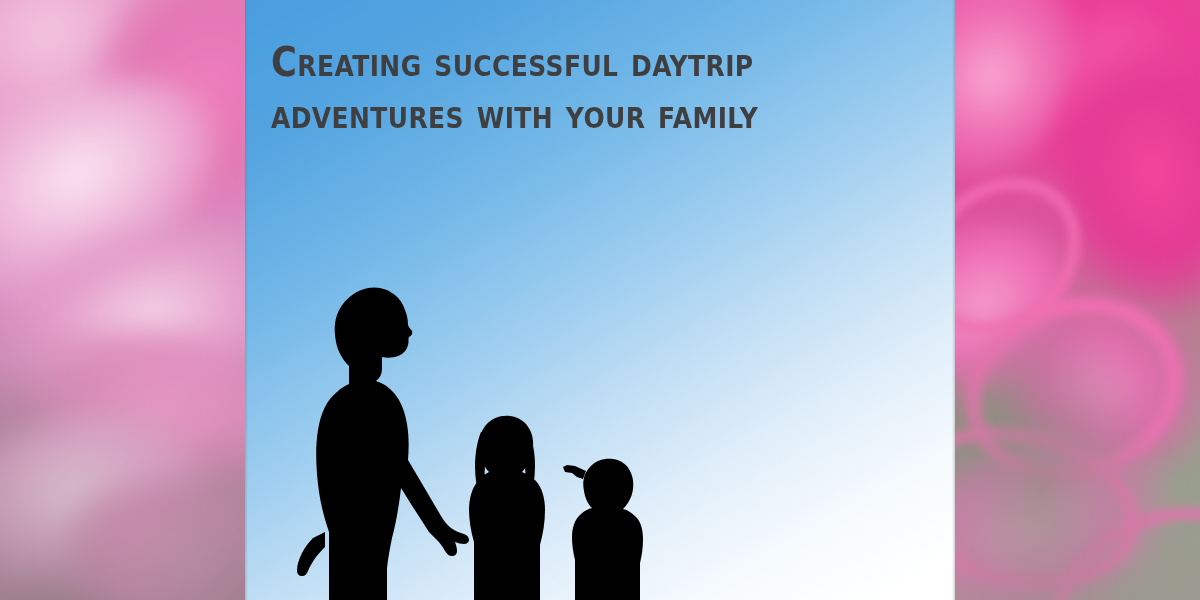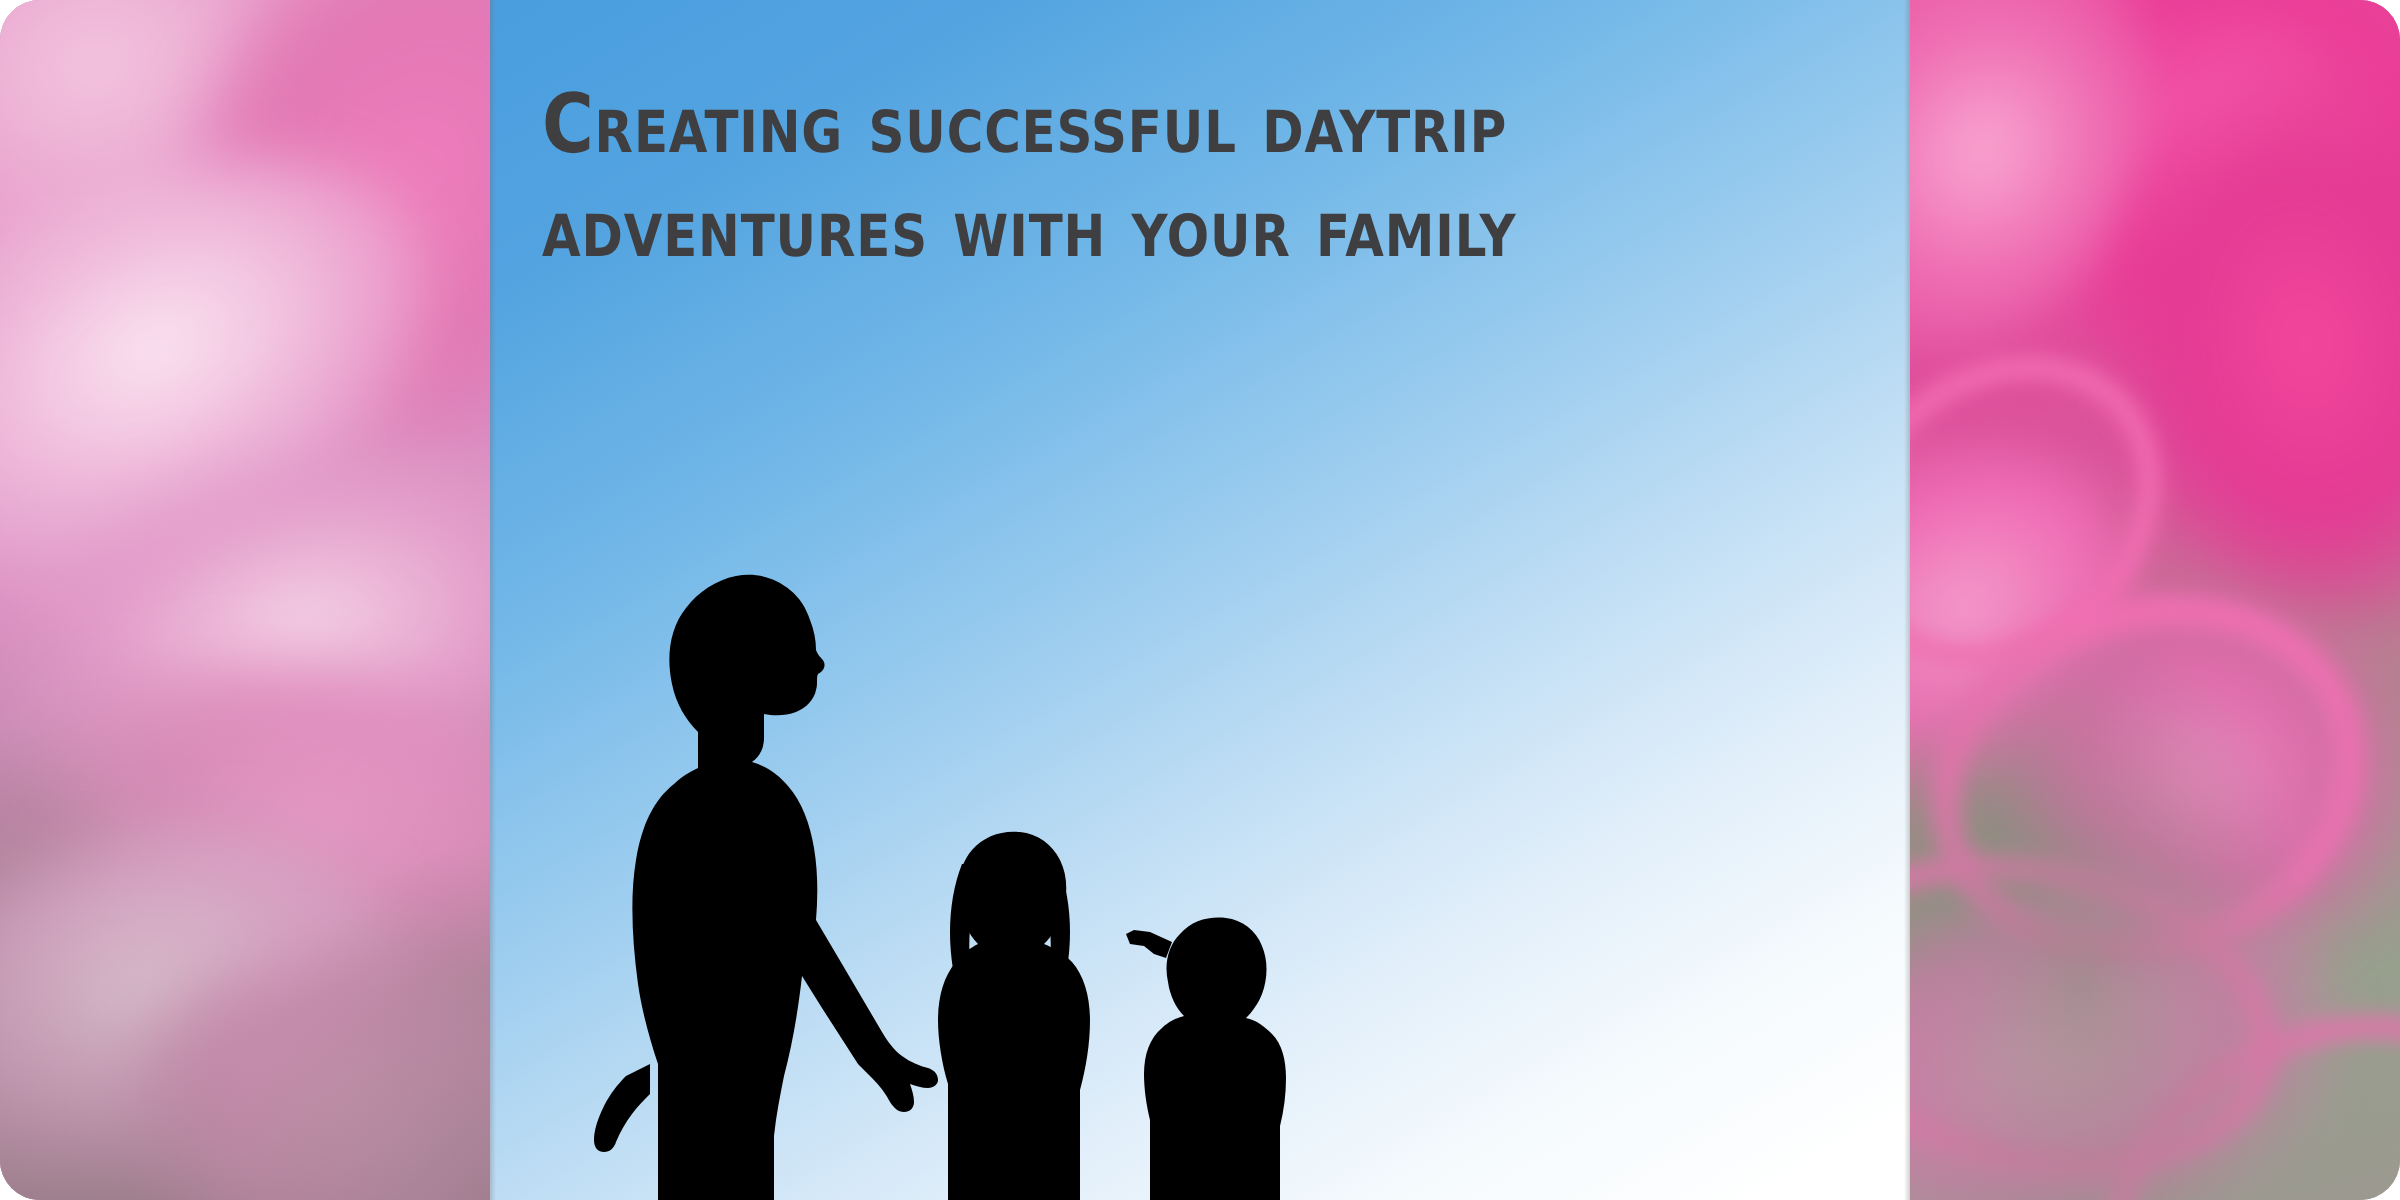--- a/index.html
+++ b/index.html
@@ -7,21 +7,20 @@
     margin: 0;
     padding: 0;
     background: #ffffff;
   }
   #stage {
     position: relative;
     width: 1200px;
     height: 600px;
     overflow: hidden;
     font-family: "Liberation Sans", sans-serif;
-    border-radius: 20px;
   }
 
   
   .backdrop {
     position: absolute;
     inset: 0;
     background: #b090a0;
   }
 
   

